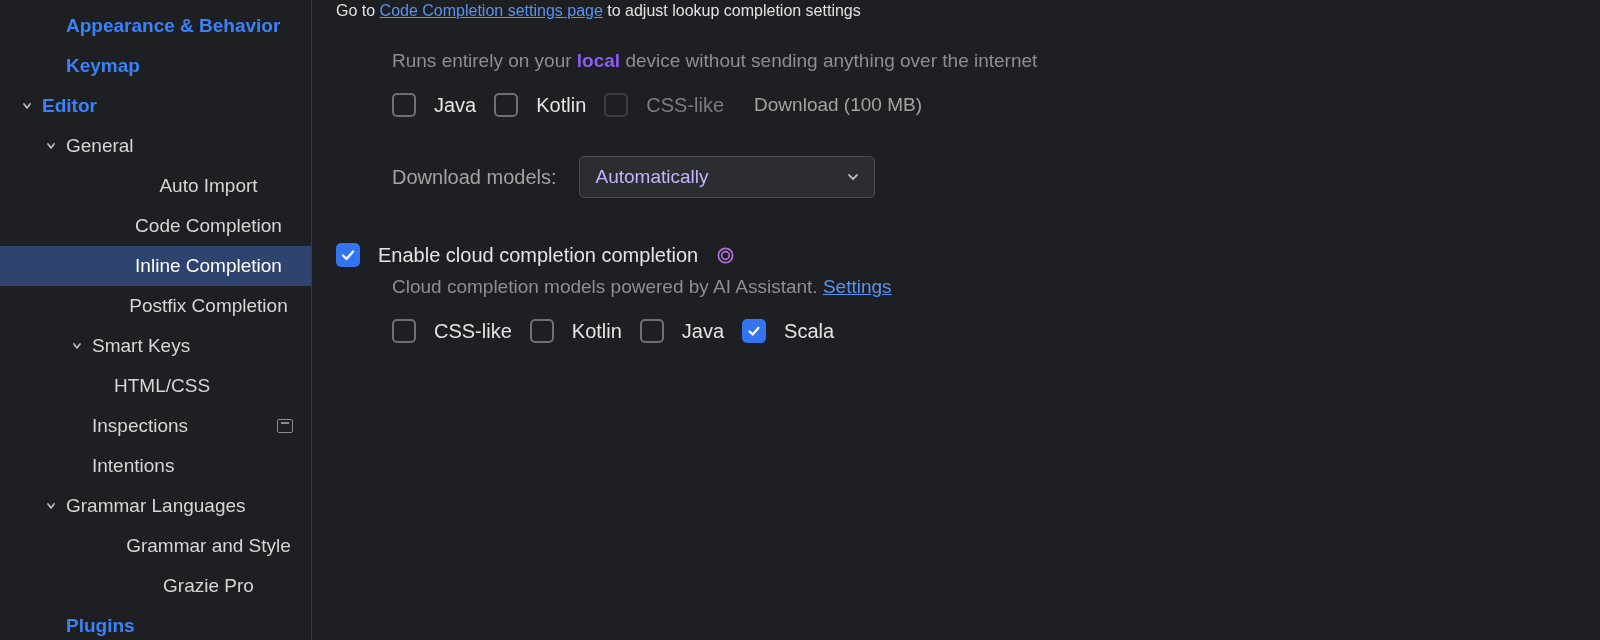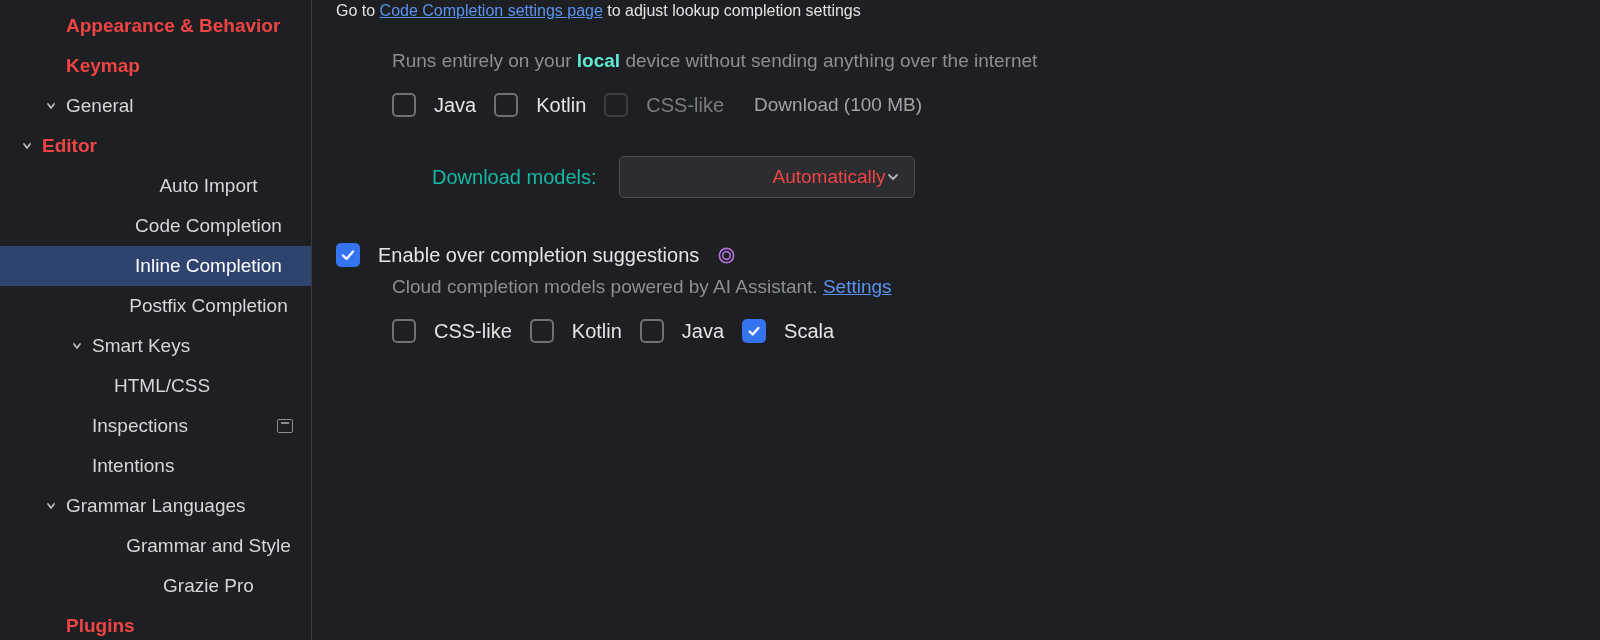--- a/index.html
+++ b/index.html
@@ -28,21 +28,21 @@
     cursor: pointer;
     color: #d6d6d6;
   }
   .nav-item .caret {
     width: 22px;
     display: inline-flex;
     align-items: center;
     justify-content: flex-start;
   }
   .nav-item .spacer { width: 22px; display:inline-block; }
-  .nav-item.bold { font-weight: 700; color: #ef4444; }
+  .nav-item.bold { font-weight: 700; color: #3b82f6; }
   .nav-item.indent-0 { padding-left: 20px; }
   .nav-item.indent-1 { padding-left: 44px; }
   .nav-item.indent-2 { padding-left: 70px; }
   .nav-item.indent-3 { padding-left: 84px; justify-content: center; }
   .nav-item.indent-3b { padding-left: 92px; }
   .nav-item.selected {
     background: #2e436e;
     color: #ffffff;
   }
   .tag-icon {
@@ -96,81 +96,81 @@
   .chk svg { display:block; }
   .chk-label { color: #e4e4e4; font-size: 20px; }
   .chk-label.dim { color: #7a7c81; }
 
   .sub-desc {
     color: #8c8e93;
     font-size: 19px;
     margin-left: 56px;
     margin-top: 6px;
   }
-  .sub-desc b { color:#5eead4; font-weight:600; }
+  .sub-desc b { color:#8b5cf6; font-weight:600; }
 
   .sub-list {
     margin-left: 56px;
     margin-top: 18px;
     display: flex;
     flex-direction: row;
     gap: 18px;
   }
   .inline-link { color:#a3a3a3; text-decoration:none; cursor:pointer; }
   .inline-link.u { text-decoration: underline; color:#5893f1; }
 
   .dl-row {
     display:flex; align-items:center; gap:22px;
     margin-left:56px; margin-top: 36px;
   }
-  .dl-label { color:#14b8a6; font-size:20px;margin-left:40px; }
+  .dl-label { color:#a3a3a3; font-size:20px; }
   .select {
     height: 42px;
     min-width: 296px;
     background:#2b2d30;
     border:1px solid #4a4c51;
     border-radius:5px;
-    display:flex; align-items:center; justify-content:flex-end;
+    display:flex; align-items:center; justify-content:space-between;
     padding: 0 14px 0 16px;
-    color:#ef4444;
+    color:#c4b5fd;
     cursor:pointer;
   }
 
   .swirl {
     width:19px; height:19px; display:inline-block;
   }
 </style>
 </head>
 <body>
 
 <div class="wrap">
   <div class="sidebar" id="sidebar">
       <div class="nav-item indent-1 bold">
         <span class="spacer"></span>
         <span>Appearance &amp; Behavior</span>
       </div>
       <div class="nav-item indent-1 bold">
         <span class="spacer"></span>
         <span>Keymap</span>
       </div>
+      <div class="nav-item indent-0 bold">
+        <span class="caret">
+          <svg width="14" height="14" viewBox="0 0 14 14">
+            <polyline points="4,5 7,9 10,5" fill="none" stroke="#b4b5b9" stroke-width="1.8" stroke-linecap="round" stroke-linejoin="round"></polyline>
+          </svg>
+        </span>
+        <span>Editor</span>
+      </div>
       <div class="nav-item indent-1">
         <span class="caret">
           <svg width="14" height="14" viewBox="0 0 14 14">
             <polyline points="4,5 7,9 10,5" fill="none" stroke="#b4b5b9" stroke-width="1.8" stroke-linecap="round" stroke-linejoin="round"></polyline>
           </svg>
         </span>
         <span>General</span>
-      </div>
-      <div class="nav-item indent-0 bold">
-        <span class="caret">
-          <svg width="14" height="14" viewBox="0 0 14 14">
-            <polyline points="4,5 7,9 10,5" fill="none" stroke="#b4b5b9" stroke-width="1.8" stroke-linecap="round" stroke-linejoin="round"></polyline>
-          </svg>
-        </span>
-        <span>Editor</span>
       </div>
       <div class="nav-item indent-3">
         <span class="spacer"></span>
         <span>Auto Import</span>
       </div>
       <div class="nav-item indent-3">
         <span class="spacer"></span>
         <span>Code Completion</span>
       </div>
       <div class="nav-item indent-3 selected">
@@ -262,21 +262,21 @@
       </div>
     </div>
 
     <div class="section" style="margin-top:42px">
       <div class="chk-row">
         <span class="chk checked">
           <svg width="16" height="16" viewBox="0 0 16 16">
               <polyline points="3,8.5 6.5,12 13,4.5" fill="none" stroke="#fff" stroke-width="2.3" stroke-linecap="round" stroke-linejoin="round"></polyline>
             </svg>
         </span>
-        <span class="chk-label">Enable over completion suggestions</span>
+        <span class="chk-label">Enable cloud completion completion</span>
         <span class="swirl">
           <svg width="19" height="19" viewBox="0 0 20 20">
               <circle cx="10" cy="10" r="7.5" fill="none" stroke="#b06ed6" stroke-width="1.8"></circle>
               <circle cx="10" cy="10" r="4" fill="none" stroke="#b06ed6" stroke-width="1.8"></circle>
             </svg>
         </span>
       </div>
       <div class="sub-desc">
         <span>Cloud completion models powered by AI Assistant. </span><a class="inline-link u">Settings</a>
       </div>

